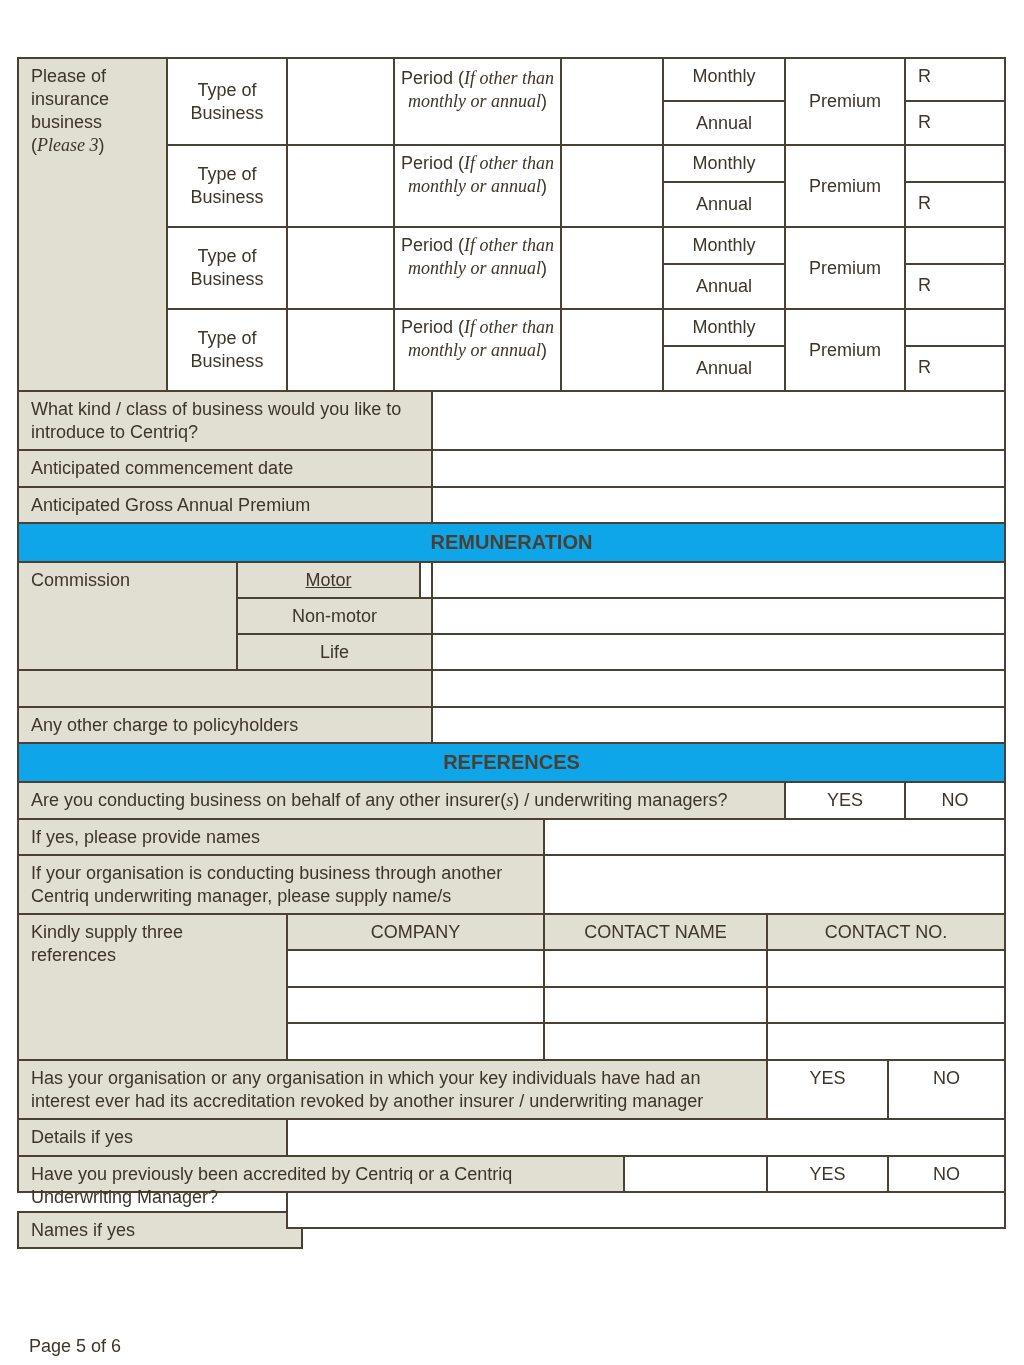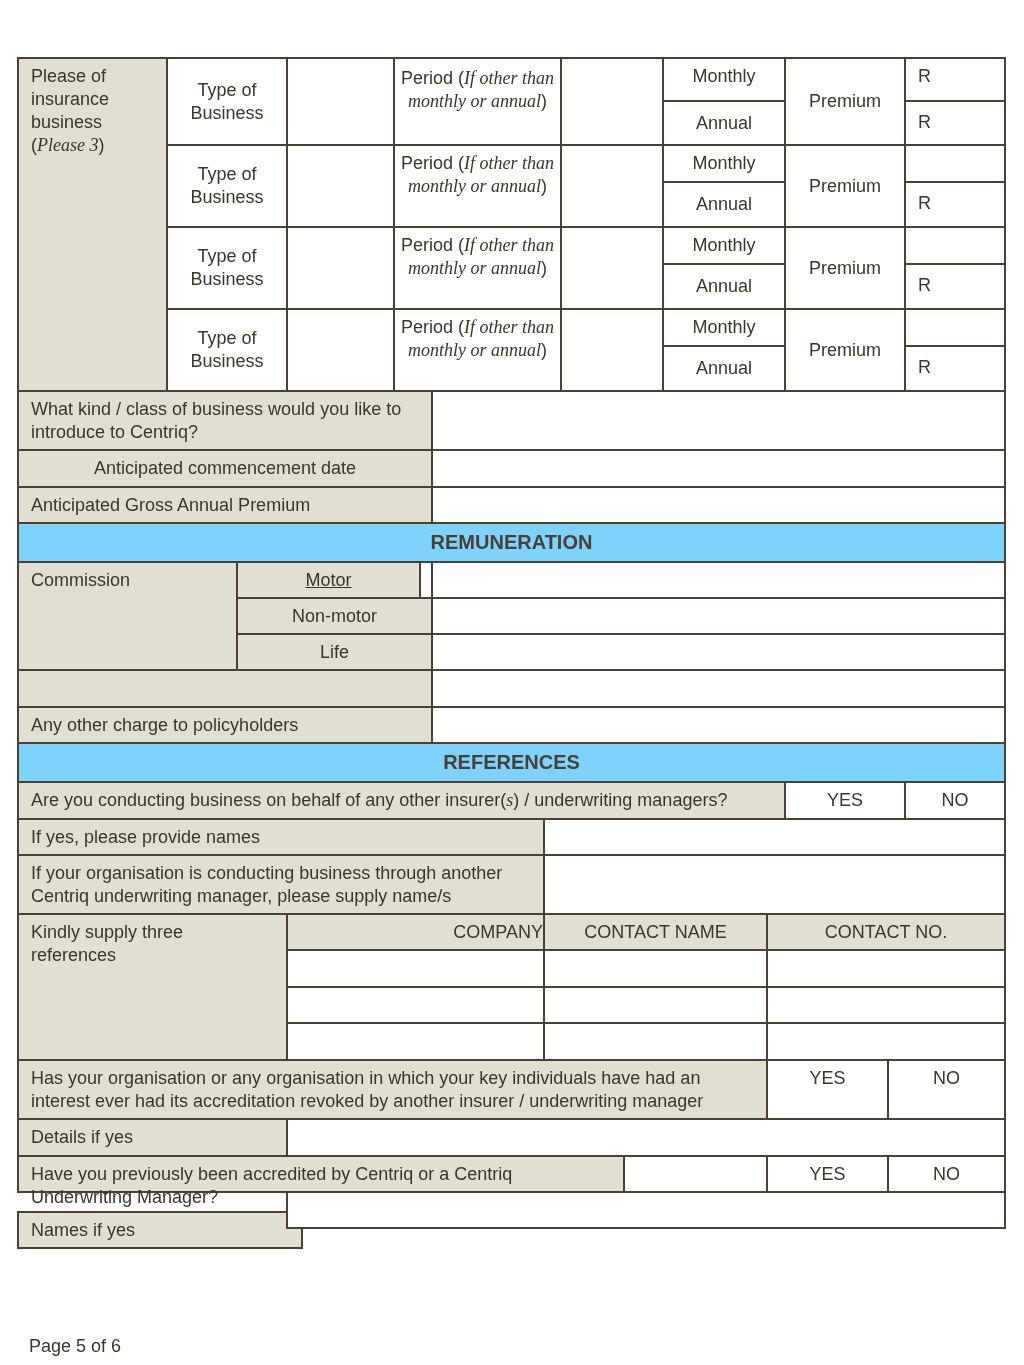--- a/index.html
+++ b/index.html
@@ -1,21 +1,21 @@
 <!DOCTYPE html>
 <html><head>
 <meta charset="utf-8">
 <style>
   html, body { margin:0; padding:0; background:#ffffff; }
   body { width:1024px; height:1365px; position:relative; overflow:hidden;
          font-family:"Liberation Sans", sans-serif; color:#3d3529; }
   .c { position:absolute; box-sizing:border-box; border:2px solid #4a4034; background:#ffffff;
        font-size:18px; line-height:23px; }
   .lbl { background:#e1ded2; }
-  .hdr { background:#7dd3fc; font-weight:bold; font-size:20px; color:#4a3f30;
+  .hdr { background:#0ea5e9; font-weight:bold; font-size:20px; color:#4a3f30;
          display:flex; align-items:center; justify-content:center; }
   .pad { padding:6px 12px; }
   .ctr { display:flex; align-items:center; justify-content:center; text-align:center; }
   .ctrtop { text-align:center; padding-top:6px; }
   .serif-i { font-family:"Liberation Serif", serif; font-style:italic; }
   .period { text-align:center; font-size:18px; line-height:23px; padding-top:8px; }
   .rcell { padding:6px 12px; }
   .footer { position:absolute; left:29px; top:1336px; font-size:18px; color:#3d3529; }
 </style>
 </head>
@@ -93,21 +93,21 @@
   </div>
 <div class="c ctr" style="left:784px; top:308px; width:122px; height:84px;">
     <span>Premium</span>
   </div>
 <div class="c rcell" style="left:904px; top:308px; width:102px; height:39px;"><span></span></div>
 <div class="c rcell" style="left:904px; top:345px; width:102px; height:47px; padding-top:9px;"><span>R</span></div>
 
 <div class="c lbl pad" style="left:17px; top:390px; width:416px; height:61px;"><span>What kind / class of business would you like to introduce to Centriq?</span></div>
 <div class="c" style="left:431px; top:390px; width:575px; height:61px;"></div>
 
-<div class="c lbl pad" style="left:17px; top:449px; width:416px; height:39px;text-align:center;"><span>Anticipated commencement date</span></div>
+<div class="c lbl pad" style="left:17px; top:449px; width:416px; height:39px;"><span>Anticipated commencement date</span></div>
 <div class="c" style="left:431px; top:449px; width:575px; height:39px;"></div>
 
 <div class="c lbl pad" style="left:17px; top:486px; width:416px; height:38px;"><span>Anticipated Gross Annual Premium</span></div>
 <div class="c" style="left:431px; top:486px; width:575px; height:38px;"></div>
 
 <div class="c hdr" style="left:17px; top:522px; width:989px; height:41px;">
     <span>REMUNERATION</span>
   </div>
 
 <div class="c lbl pad" style="left:17px; top:561px; width:221px; height:110px;"><span>Commission</span></div>
@@ -142,21 +142,21 @@
     <span>NO</span>
   </div>
 
 <div class="c lbl pad" style="left:17px; top:818px; width:528px; height:38px;"><span>If yes, please provide names</span></div>
 <div class="c" style="left:543px; top:818px; width:463px; height:38px;"></div>
 
 <div class="c lbl pad" style="left:17px; top:854px; width:528px; height:61px;"><span>If your organisation is conducting business through another Centriq underwriting manager, please supply name/s</span></div>
 <div class="c" style="left:543px; top:854px; width:463px; height:61px;"></div>
 
 <div class="c lbl pad" style="left:17px; top:913px; width:271px; height:148px; padding-right:40px;"><span>Kindly supply three references</span></div>
-<div class="c lbl ctr" style="left:286px; top:913px; width:259px; height:38px;justify-content:flex-end;">
+<div class="c lbl ctr" style="left:286px; top:913px; width:259px; height:38px;">
     <span>COMPANY</span>
   </div>
 <div class="c lbl ctr" style="left:543px; top:913px; width:225px; height:38px;">
     <span>CONTACT NAME</span>
   </div>
 <div class="c lbl ctr" style="left:766px; top:913px; width:240px; height:38px;">
     <span>CONTACT NO.</span>
   </div>
 
 <div class="c" style="left:286px; top:949px; width:259px; height:39px;"></div>

